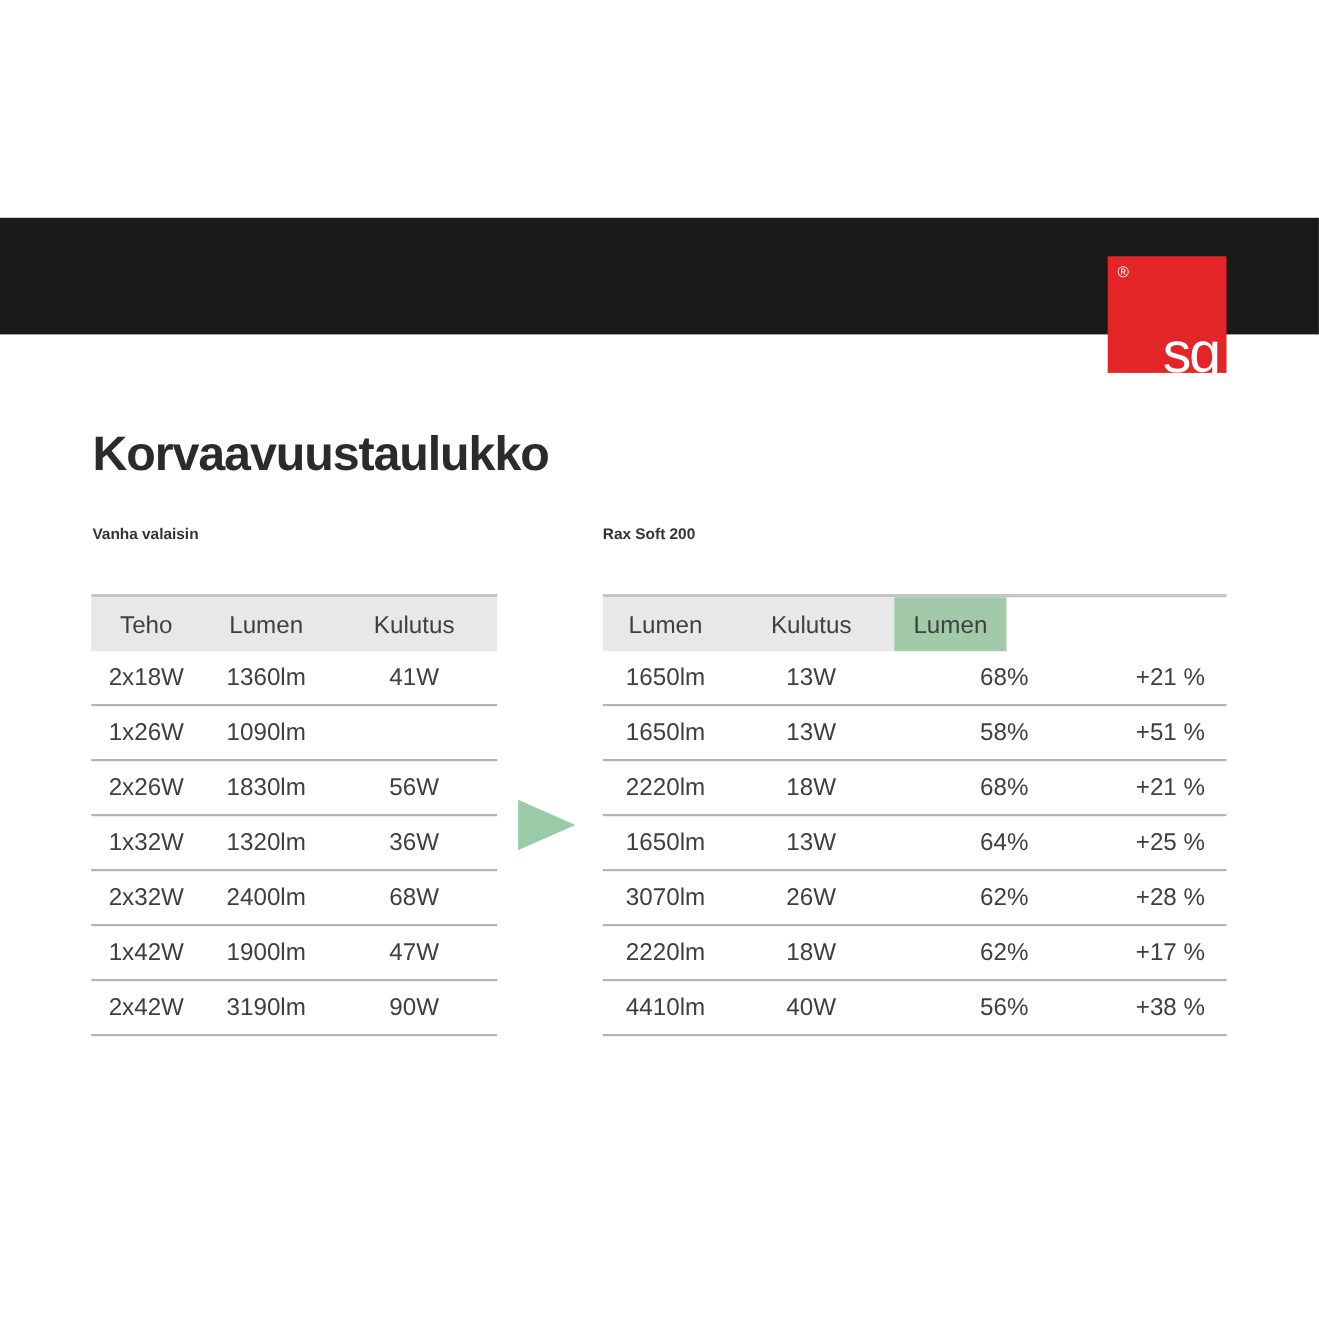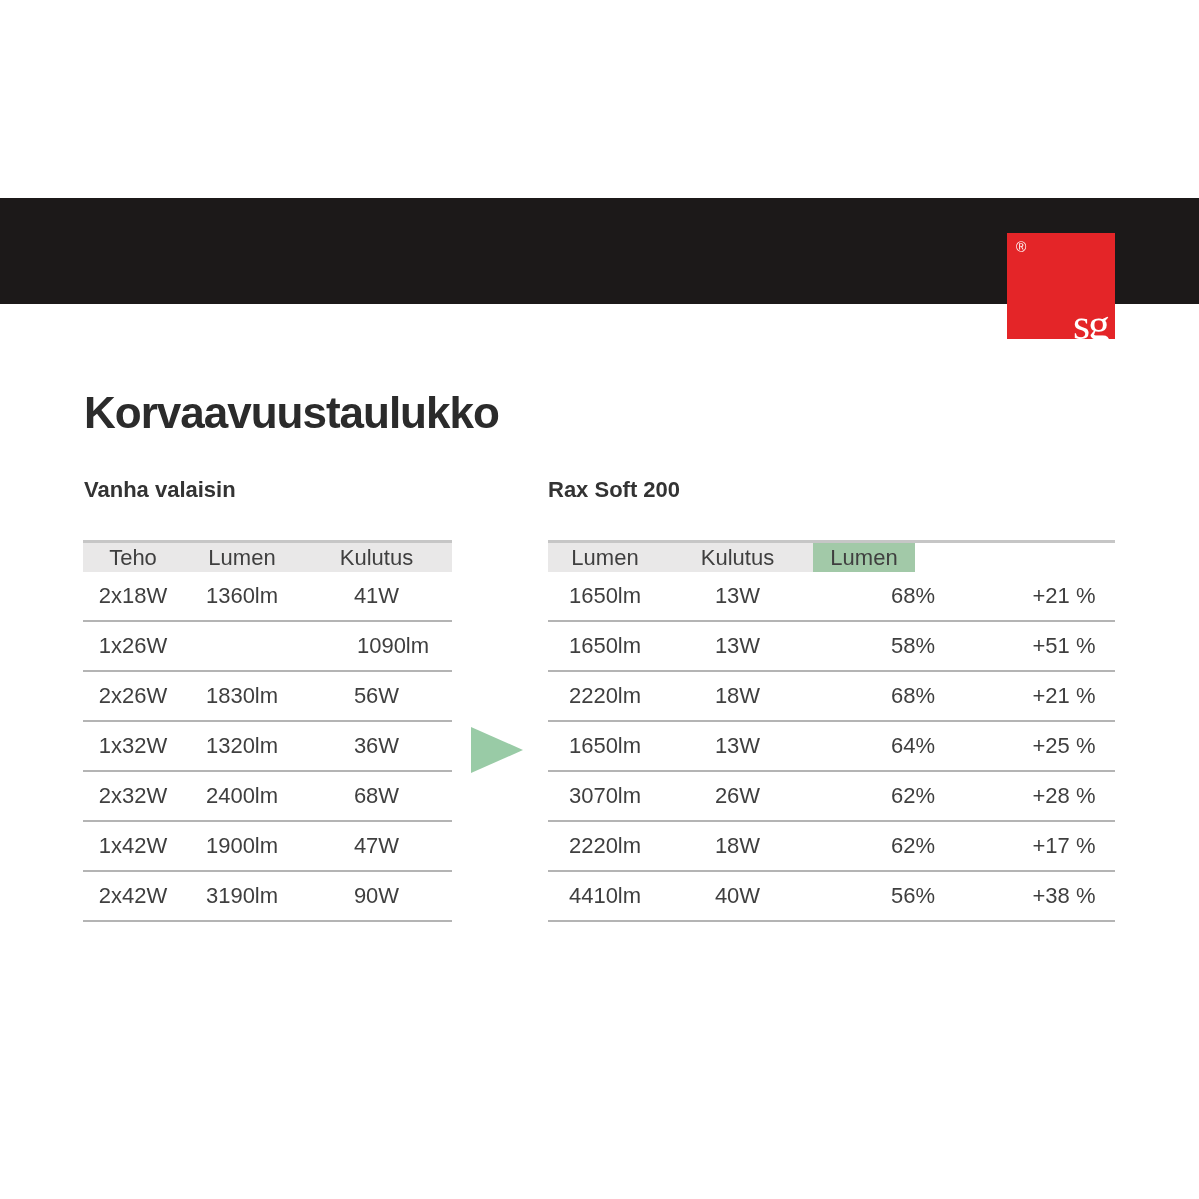--- a/index.html
+++ b/index.html
@@ -13,35 +13,35 @@
     --title-dark:#2b2b2b;
   }
   html,body{margin:0;padding:0;background:#ffffff;}
   body{font-family:"Liberation Sans",sans-serif;}
   .slide{position:relative;width:1199px;height:1199px;background:#ffffff;overflow:hidden;}
 
   .black-bar{position:absolute;left:0;top:198px;width:1199px;height:106px;background:var(--bar-black);}
 
   .logo{position:absolute;left:1007px;top:233px;width:108px;height:106px;background:var(--brand-red);overflow:visible;}
   .logo-reg{position:absolute;left:9px;top:7px;color:#ffffff;font-size:14px;line-height:1;}
-  .logo-text{position:absolute;right:7px;bottom:-8px;color:#ffffff;font-size:44px;line-height:1;font-family:Liberation Serif, serif;letter-spacing:-2px;text-align:center;}
+  .logo-text{position:absolute;right:7px;bottom:-8px;color:#ffffff;font-size:52px;line-height:1;font-family:Liberation Sans, sans-serif;letter-spacing:-2px;text-align:center;}
 
   .title{position:absolute;left:84px;top:388px;margin:0;font-size:44px;font-weight:700;color:var(--title-dark);letter-spacing:-1px;}
 
-  .table-label{position:absolute;top:477px;font-size:22px;font-weight:700;color:#333333;}
+  .table-label{position:absolute;top:477px;font-size:14px;font-weight:700;color:#333333;}
   .label-left{left:84px;}
   .label-right{left:548px;}
 
   .table{position:absolute;top:540px;border-top:3px solid #c6c6c6;font-size:22px;color:var(--text-dark);}
   .tbl-left{left:83px;width:369px;}
   .tbl-right{left:548px;width:567px;}
 
-  .thead{display:flex;height:29px;}
+  .thead{display:flex;height:49px;}
   .tbl-left .thead{background:var(--header-gray);}
-  .trow{display:flex;height:48px;border-bottom:2px solid var(--line-gray);justify-content:space-between;}
+  .trow{display:flex;height:48px;border-bottom:2px solid var(--line-gray);}
   .th,.td{display:flex;align-items:center;justify-content:center;box-sizing:border-box;white-space:nowrap;}
 
   .hgray{background:var(--header-gray);}
   .hgreen{background:var(--header-green);}
 
   .lc0{width:100px;}.lc1{width:118px;}.lc2{width:151px;}
   .rc0{width:114px;}.rc1{width:151px;}.rc2{width:200px;}.rc3{width:102px;}
 
   .arrow{position:absolute;left:471px;top:727px;width:0;height:0;
          border-top:23px solid transparent;border-bottom:23px solid transparent;

